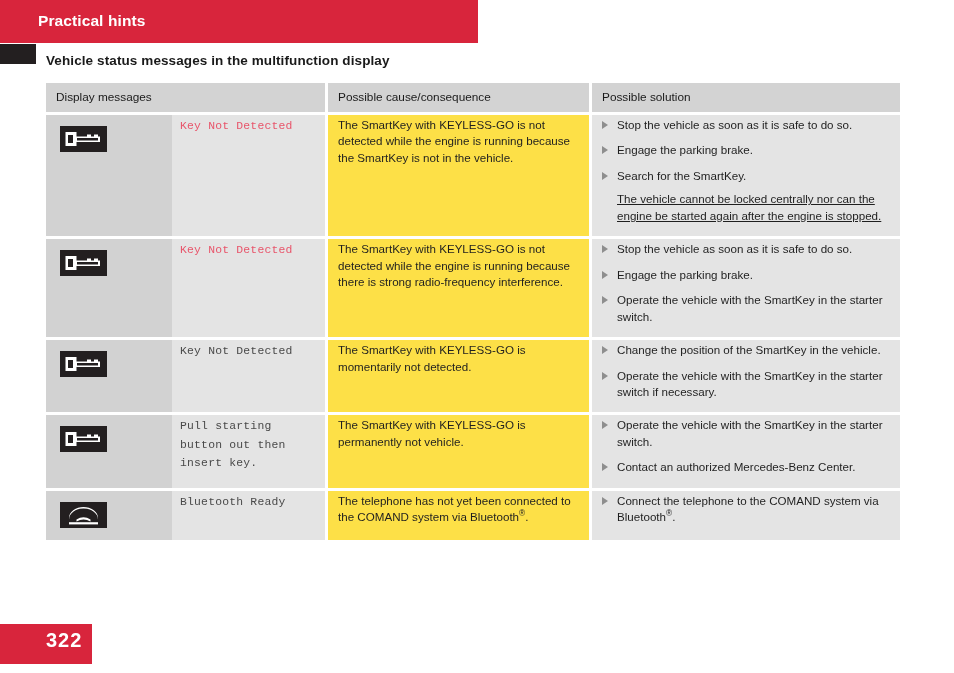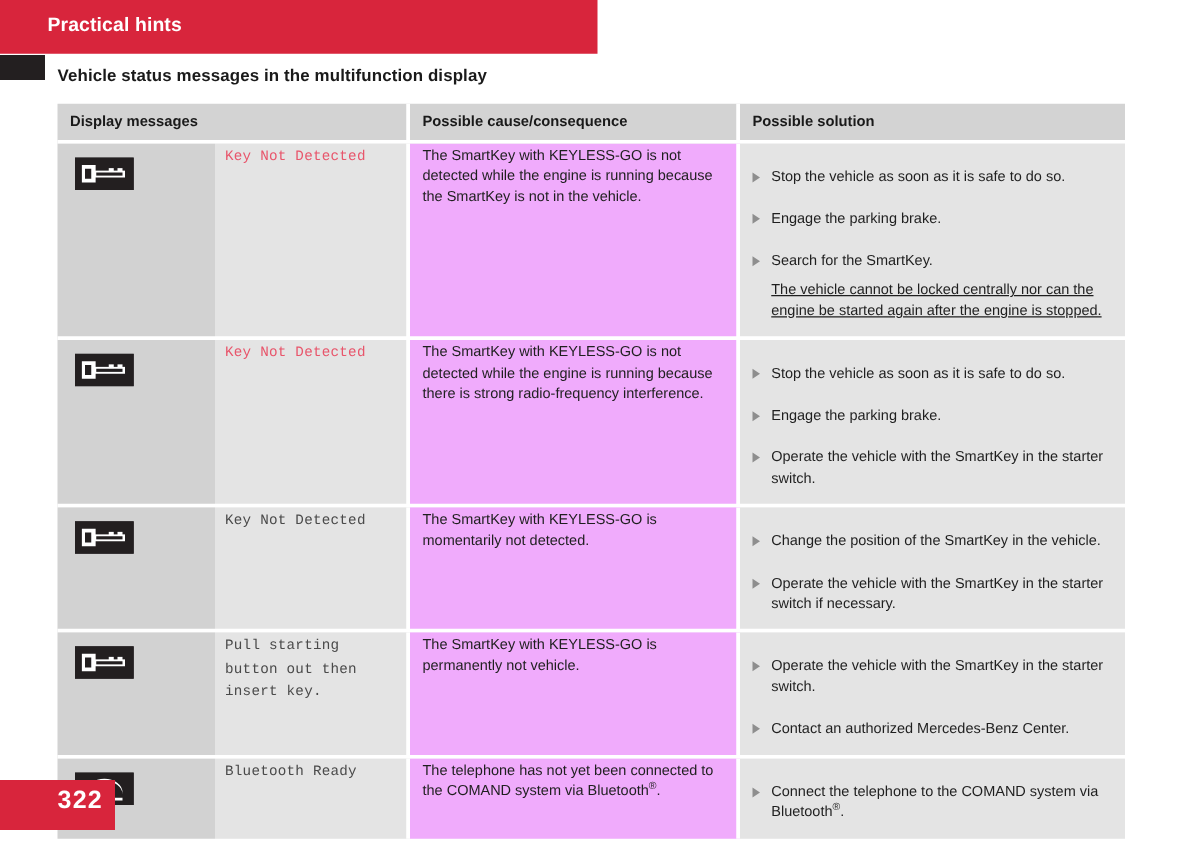--- a/index.html
+++ b/index.html
@@ -67,21 +67,21 @@
     table-layout: fixed;
   }
   .msg-table col.c-icon  { width: 126px; }
   .msg-table col.c-msg   { width: 156px; }
   .msg-table col.c-cause { width: 264px; }
   .msg-table col.c-sol   { width: 308px; }
 
   .msg-table th {
     background: #d3d3d3;
     font-size: 11.8px;
-    font-weight: bold;
+    font-weight: normal;
     color: #1a1a1a;
     text-align: left;
     padding: 7px 10px 8px 10px;
     vertical-align: top;
     border-bottom: 3px solid #ffffff;
   }
   .msg-table th.th-display { border-right: 3px solid #ffffff; }
   .msg-table th.th-cause   { border-right: 3px solid #ffffff; }
 
   .msg-table td {
@@ -89,21 +89,21 @@
     padding: 2px 10px 12px 10px;
     font-size: 11.6px;
     line-height: 1.42;
     color: #1f1f1f;
     border-bottom: 3px solid #ffffff;
   }
   .msg-table tr:last-child td { border-bottom: none; }
 
   td.cell-icon  { background: #d2d2d2; padding-left: 14px; padding-top: 11px; }
   td.cell-msg   { background: #e4e4e4; border-right: 3px solid #ffffff; padding-left: 8px;}
-  td.cell-cause { background: #f0abfc; border-right: 3px solid #ffffff; }
+  td.cell-cause { background: #fde047; border-right: 3px solid #ffffff; }
   td.cell-sol   { background: #e4e4e4; }
 
   
   .dmsg {
     font-family: "Liberation Mono", "DejaVu Sans Mono", monospace;
     font-size: 11.4px;
     line-height: 1.62;
     letter-spacing: 0.2px;
     white-space: pre-line;
   }
@@ -124,21 +124,20 @@
     margin: 0;
     padding: 0;
   }
   ul.sol-list > li {
     position: relative;
     padding-left: 15px;
     margin-bottom: 9px;
     font-size: 11.6px;
     line-height: 1.42;
     color: #1f1f1f;
-    margin-top: 17px;
   }
   ul.sol-list > li:last-child { margin-bottom: 0; }
   ul.sol-list > li .tri {
     position: absolute;
     left: 0;
     top: 4px;
     width: 0;
     height: 0;
     border-left: 6px solid #8e8e8e;
     border-top: 4px solid transparent;

